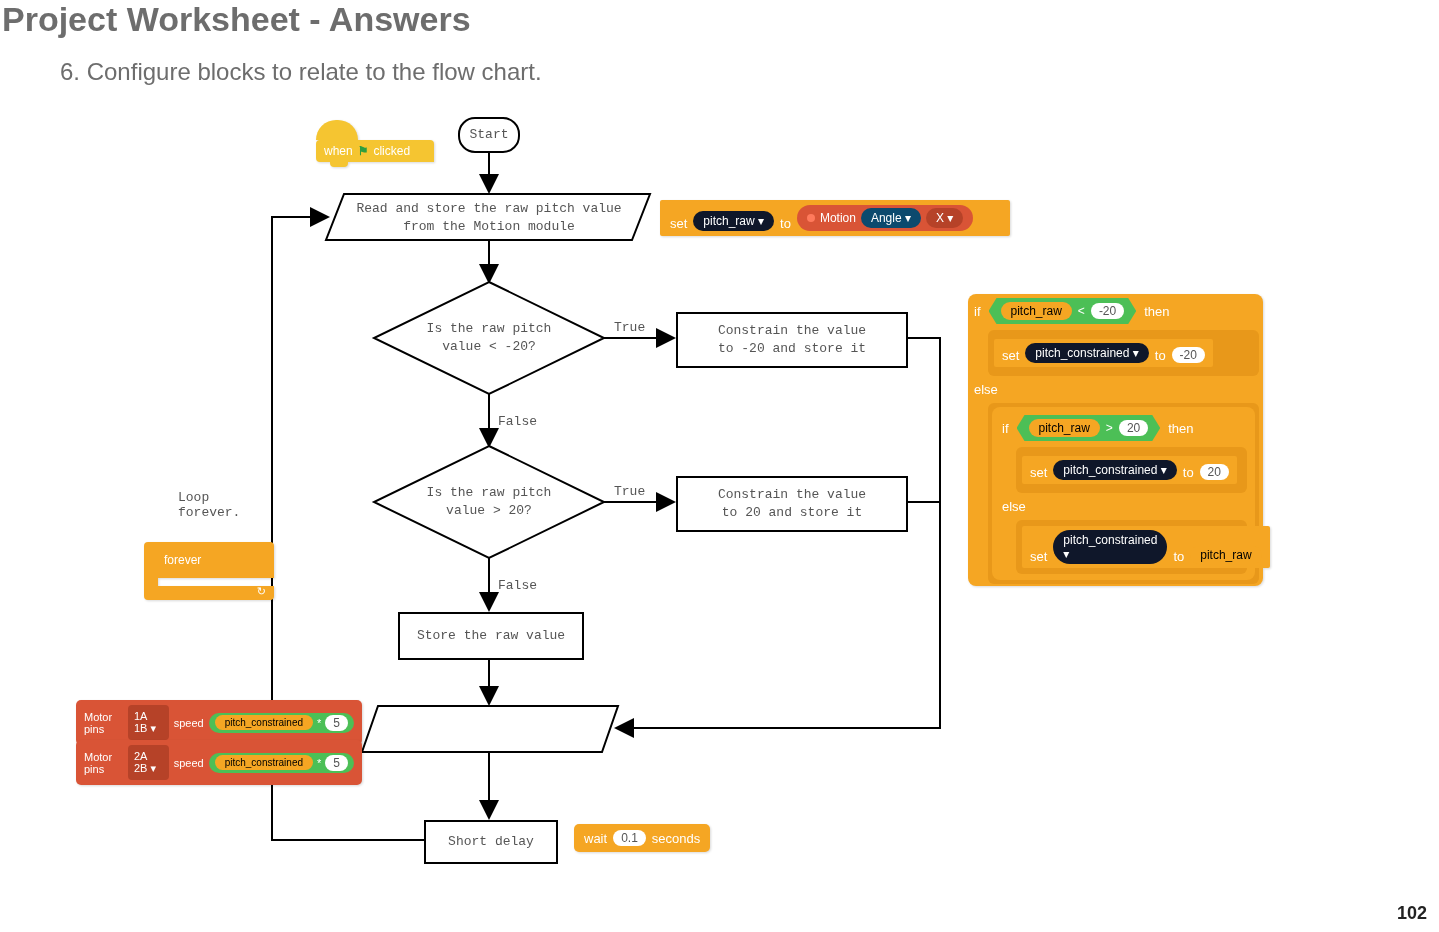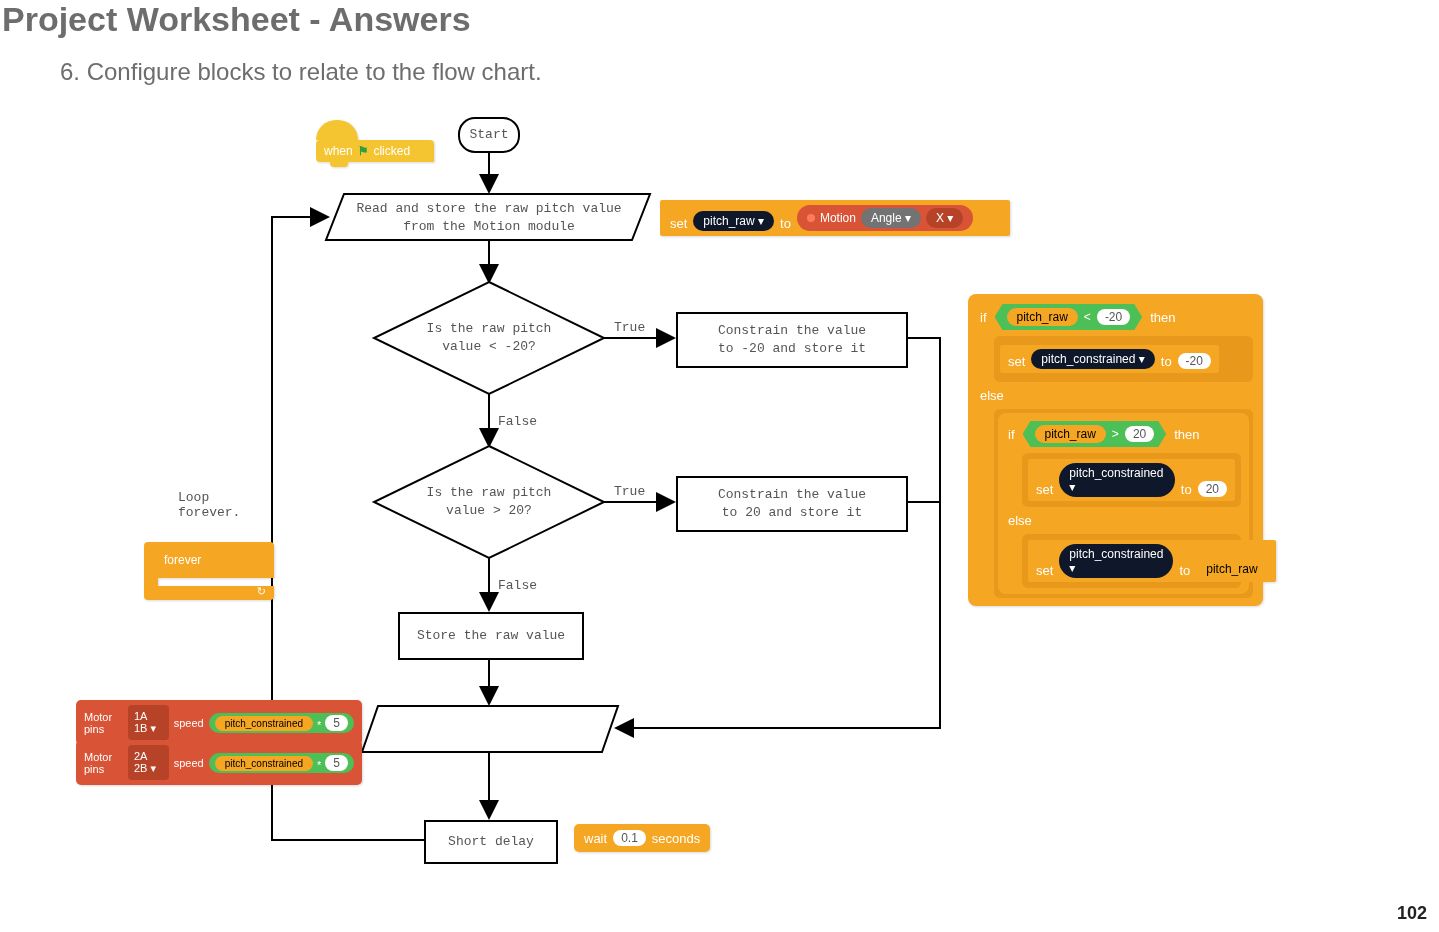--- a/index.html
+++ b/index.html
@@ -18,29 +18,29 @@
   .shadow{filter:drop-shadow(1px 1px 1px rgba(0,0,0,.15))}
   .hat{position:absolute;width:110px;height:42px}
   .hat .top{width:42px;height:20px;background:#f5c531;border-top-left-radius:20px;border-top-right-radius:20px}
   .hat .body{width:110px;height:22px;background:#f5c531;border-radius:4px 4px 0 4px;display:flex;align-items:center;padding-left:8px;font-size:12px;color:#fff;gap:5px}
   .hat .notch{position:absolute;left:14px;bottom:-5px;width:18px;height:6px;background:#f5c531;border-radius:0 0 4px 4px}
   .forever{position:absolute;width:130px;height:58px}
   .forever .bar{height:36px;background:#f5a623;border-radius:4px 4px 0 0;color:#fff;font-size:12px;padding-left:20px;display:flex;align-items:center}
   .forever .left{position:absolute;left:0;top:22px;width:14px;height:24px;background:#f5a623}
   .forever .bot{position:absolute;left:0;bottom:0;width:130px;height:14px;background:#f5a623;border-radius:0 0 4px 4px}
   .forever .arrow{position:absolute;right:8px;bottom:2px;color:#fff;font-size:11px}
-  .bigif{position:absolute;width:295px;border-radius:8px;background:#f5a623;padding:6px;box-sizing:border-box}
+  .bigif{position:absolute;width:295px;border-radius:8px;background:#f5a623;box-sizing:border-box}
   .bigif .row{display:flex;align-items:center;gap:8px;padding:4px 6px;color:#fff;font-size:13px}
   .bigif .slot{background:#e8981a;border-radius:6px;min-height:34px;margin:2px 4px 2px 20px;padding:6px;display:flex;align-items:center}
   .hex{display:inline-flex;align-items:center;gap:6px;background:#4cbf56;color:#fff;padding:4px 12px;font-size:12px;clip-path:polygon(8px 0,calc(100% - 8px) 0,100% 50%,calc(100% - 8px) 100%,8px 100%,0 50%)}
   .varpill{background:#f5a623;border-radius:999px;padding:2px 10px;font-size:12px;color:#000000}
   .nums{background:#fff;color:#555;border-radius:999px;padding:1px 8px;font-size:12px}
   .motor{position:absolute;background:#d95436;border-radius:5px;color:#fff;font-size:11px;display:flex;align-items:center;gap:5px;padding:5px 8px;width:286px;box-sizing:border-box}
   .motor .mp{background:#b64228;border-radius:4px;padding:5px 6px}
-  .motor .mult{display:inline-flex;align-items:flex-end;gap:4px;background:#4cbf56;border-radius:999px;padding:2px 6px}
+  .motor .mult{display:inline-flex;align-items:center;gap:4px;background:#4cbf56;border-radius:999px;padding:2px 6px}
   .wait{position:absolute;background:#f5a623;border-radius:5px;color:#fff;font-size:13px;display:flex;align-items:center;gap:6px;padding:6px 10px}
   .flag{color:#2e9e3f;font-weight:bold}
 </style>
 </head>
 <body>
 
 <div class="page">
 
   <div class="title">Project Worksheet - Answers</div>
   <div class="step">6. Configure blocks to relate to the flow chart.</div>
@@ -133,21 +133,21 @@
     <div class="notch"></div>
   </div>
 
   <div class="block b-orange shadow" style="left:660px;top:200px;width:350px">
     <span>set</span>
     <span class="pill pill-dark">pitch_raw ▾</span>
     <span>to</span>
     <span class="pill" style="background:#d95436;gap:5px">
       <span style="width:8px;height:8px;border-radius:50%;background:#ff7a5c"></span>
       <span>Motion</span>
-      <span class="pill" style="background:#737373">Angle ▾</span>
+      <span class="pill" style="background:#0c4a6e">Angle ▾</span>
       <span class="pill" style="background:#b64228">X ▾</span>
     </span>
   </div>
 
   <div class="forever shadow" style="left:144px;top:542px">
     <div class="bar">
         <span>forever</span>
       </div>
     <div class="left"></div>
     <div class="bot"></div>

